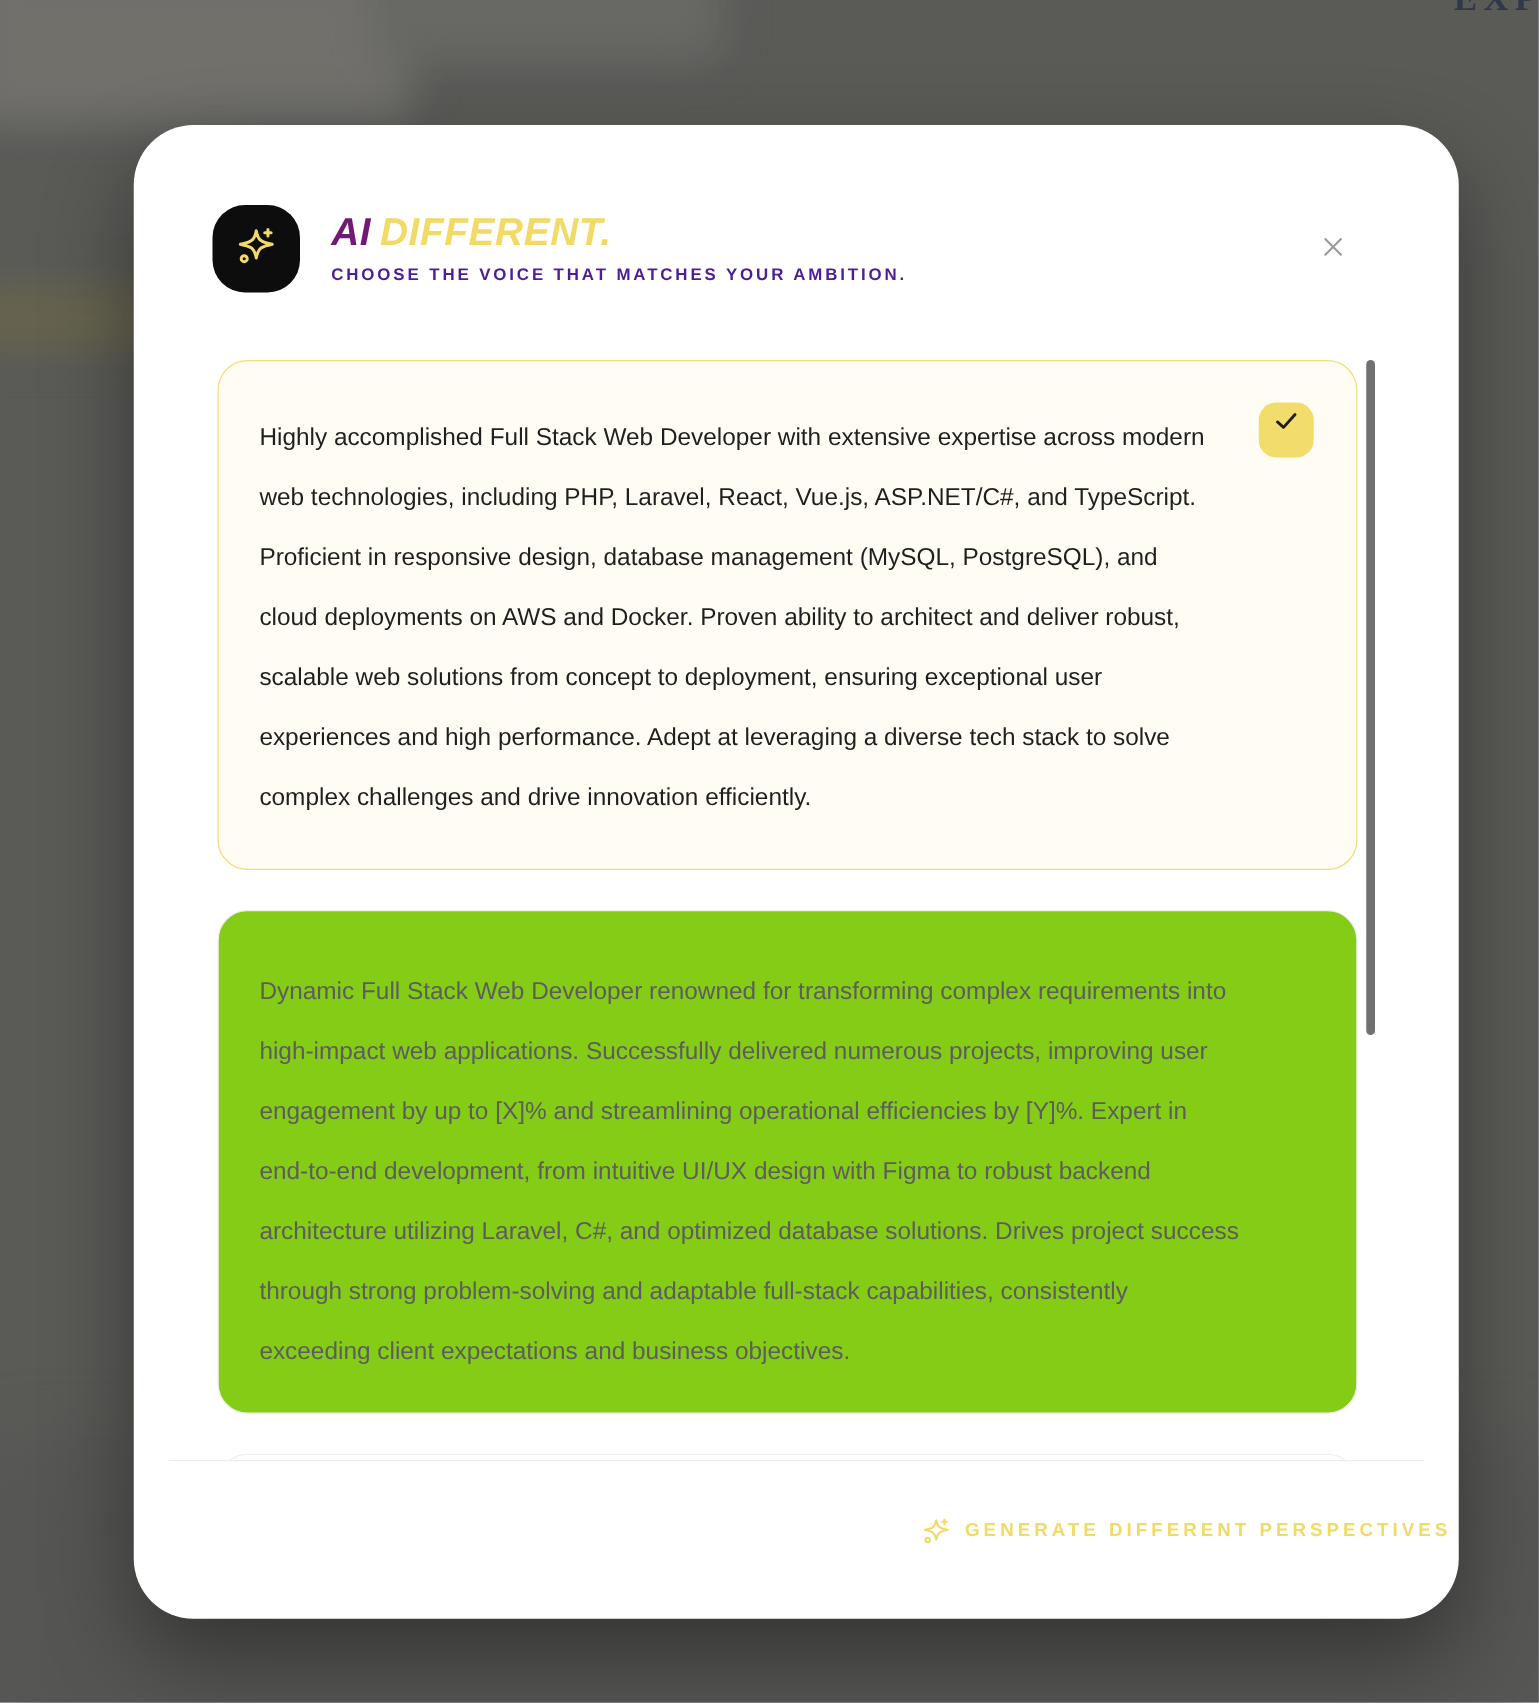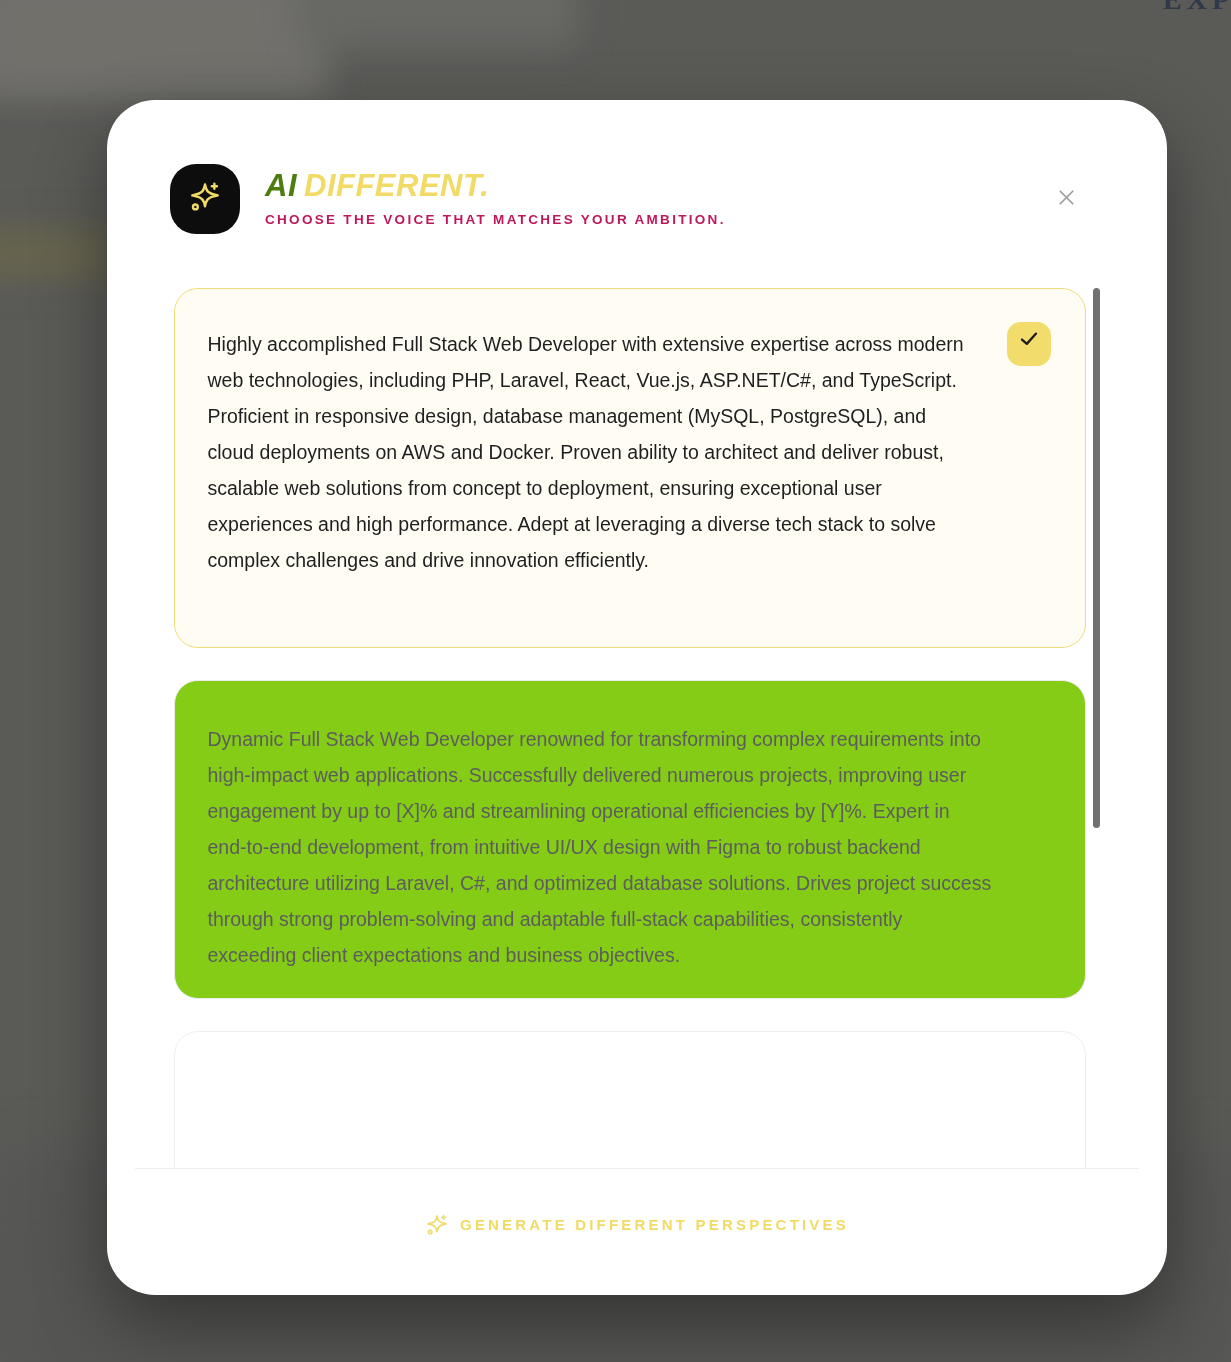--- a/index.html
+++ b/index.html
@@ -32,38 +32,38 @@
 
   
   .m-header{position:absolute;left:0;top:0;right:0;height:160px;}
   .app-badge{
     position:absolute;left:63px;top:64px;width:70px;height:70px;
     background:#0d0d0d;border-radius:26px;
     display:flex;align-items:center;justify-content:center;color:#F2DA66;
   }
   .title-row{position:absolute;left:158px;top:68px;white-space:nowrap;
     font-style:italic;font-weight:bold;font-size:31px;letter-spacing:.5px;}
-  .title-prefix{color:#4d7c0f;margin-right:7px;text-align:center;}
+  .title-prefix{color:#701a75;margin-right:7px;text-align:center;}
   .title-accent{color:#F2DA66;}
   .subtitle{
     position:absolute;left:158px;top:112px;
-    font-weight:bold;font-size:13.5px;letter-spacing:2.3px;color:#be185d;white-space:nowrap;
+    font-weight:bold;font-size:13.5px;letter-spacing:2.3px;color:#4c1d95;white-space:nowrap;
   }
   .close-btn{
     position:absolute;left:941px;top:81px;width:36px;height:36px;
     background:none;border:none;padding:0;cursor:pointer;color:#9a9a9a;
     display:flex;align-items:center;justify-content:center;
   }
 
   
   .scroll-clip{position:absolute;left:0;right:0;top:160px;bottom:127px;overflow:hidden;}
   .cards{padding:28px 81px 0 67px;}
   .card{
     position:relative;border-radius:24px;margin-bottom:32px;
-    font-size:19.5px;line-height:36px;cursor:pointer;
+    font-size:19.5px;line-height:48px;cursor:pointer;
   }
   .card-selected{
     background:#FFFDF3;border:1.5px solid #F1DC7C;
     color:#1f1f1f;padding:36.5px 108.5px 33.5px 32.5px;min-height:288px;box-sizing:content-box;
   }
   .card-plain{
     background:#84cc16;border:1.5px solid #ededed;
     color:#5d5d5d;padding:39.5px 93.5px 25.5px 32.5px;box-sizing:content-box;
   }
   .card-stub{
@@ -78,21 +78,21 @@
 
   
   .scroll-thumb{
     position:absolute;left:986px;top:188px;width:7px;height:540px;
     background:#707070;border-radius:3.5px;cursor:pointer;
   }
 
   
   .m-footer{
     position:absolute;left:0;right:0;bottom:0;height:127px;
-    display:flex;align-items:center;justify-content:center;
+    display:flex;align-items:center;justify-content:flex-end;
   }
   .m-footer::before{
     content:"";position:absolute;top:0;left:28px;right:28px;height:1px;background:#ededed;
   }
   .generate-btn{
     background:none;border:none;cursor:pointer;
     display:flex;align-items:center;gap:11px;color:#F2DA66;
     font-family:"Liberation Sans", sans-serif;
     font-weight:bold;font-size:15px;letter-spacing:3.2px;
     margin-top:-14px;

